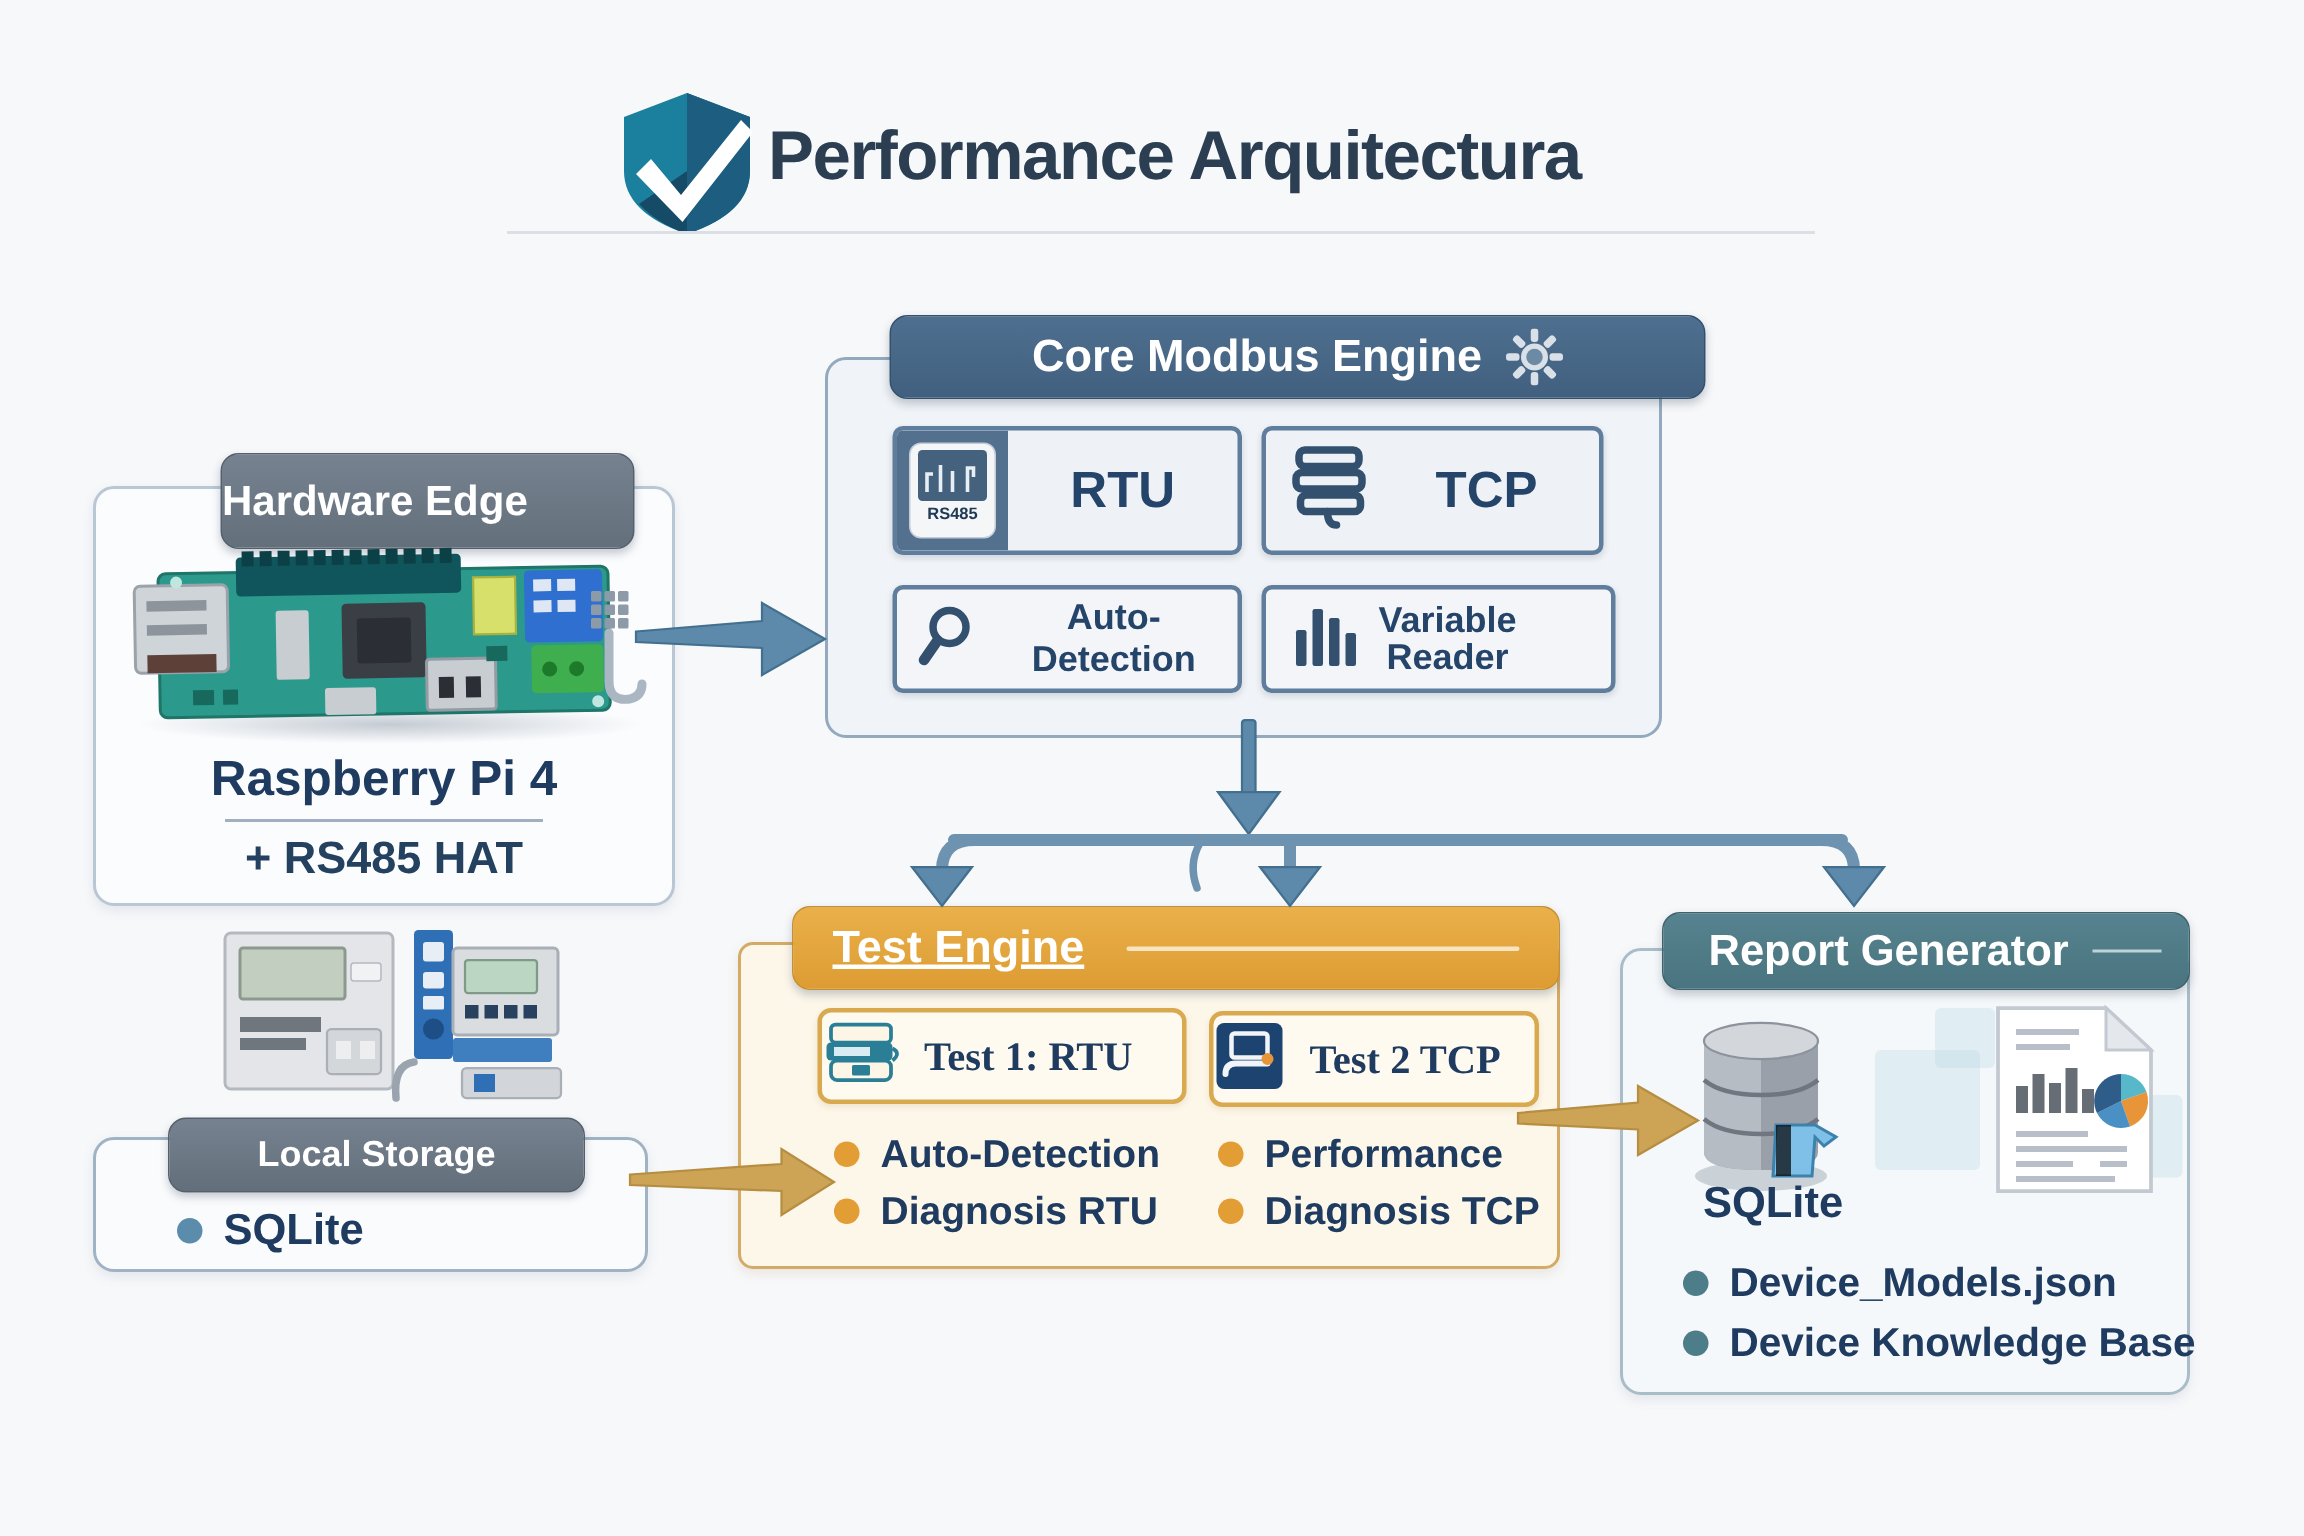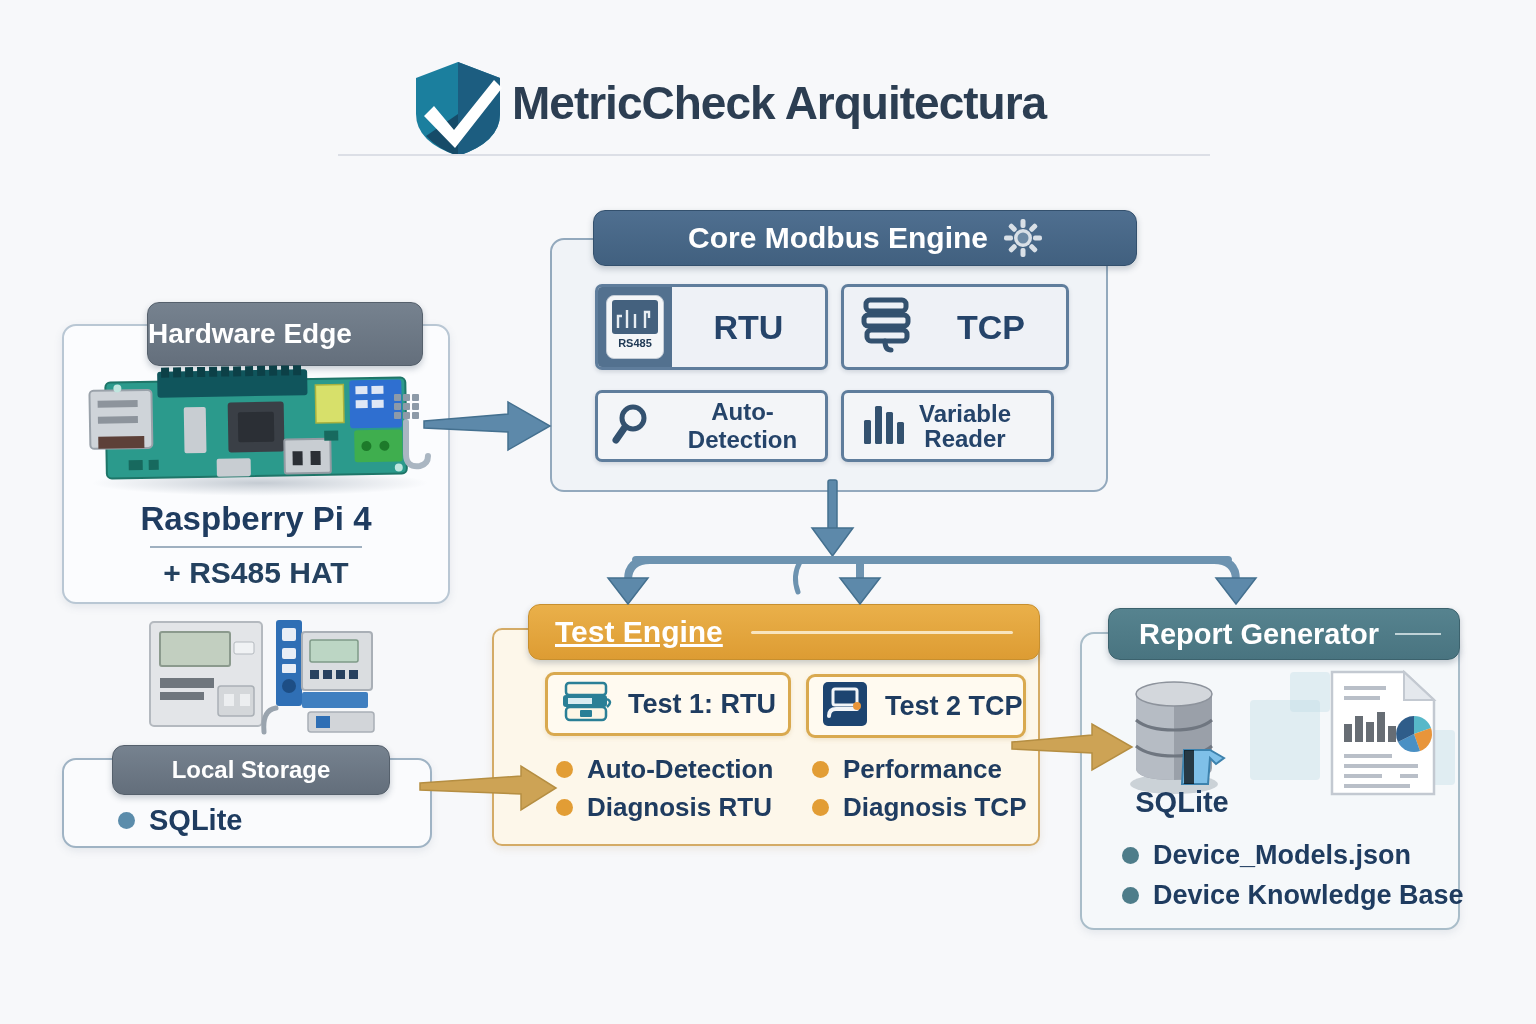--- a/index.html
+++ b/index.html
@@ -61,21 +61,21 @@
   .ls-header{left:112px;top:745px;width:278px;height:50px;justify-content:center;background:linear-gradient(180deg,#76828f,#636e7b);border:1px solid #55606c;font-size:24px;}
   .ls-bullet{left:118px;top:804px;}
   .ls-bullet .b-text{font-size:29px;}
 
   
   .te-box{left:492px;top:628px;width:548px;height:218px;background:#fdf7ea;border:2px solid #d4ab66;border-radius:10px;box-shadow:0 3px 8px rgba(150,110,40,.12);}
   .te-header{left:528px;top:604px;width:512px;height:56px;background:linear-gradient(180deg,#eab04a,#dd9c33);border:1px solid #c78f2e;font-size:30px;padding-left:26px;text-decoration:underline;}
   .te-header .hline{flex:1;height:3px;margin:0 26px 0 28px;background:rgba(255,250,235,.75);border-radius:2px;}
   .test-card{
     position:absolute;height:64px;border:3px solid #d9a94f;border-radius:9px;background:#fffaf0;
-    display:flex;align-items:center;gap:16px;padding-left:12px;box-shadow:0 2px 4px rgba(160,120,40,.15);
+    display:flex;align-items:center;gap:16px;box-shadow:0 2px 4px rgba(160,120,40,.15);font-family:Liberation Serif, serif;
   }
   .test-card .t-label{font-size:27px;font-weight:bold;color:#1f3c60;white-space:nowrap;}
 
   
   .rg-box{left:1080px;top:632px;width:380px;height:298px;background:#f5f8fa;border:2px solid #a9bdc9;box-shadow:0 3px 8px rgba(90,110,130,.12);}
   .rg-header{left:1108px;top:608px;width:352px;height:52px;background:linear-gradient(180deg,#56838f,#497480);border:1px solid #3c626d;font-size:29px;padding-left:30px;}
   .rg-header .hline{flex:1;height:2px;margin:0 18px 0 16px;background:rgba(240,248,250,.7);}
   .rg-bgshape{position:absolute;background:#bcdbe4;opacity:.38;border-radius:4px;}
   .db-icon{position:absolute;left:1122px;top:668px;width:116px;height:130px;}
   .doc-icon{position:absolute;left:1322px;top:668px;width:118px;height:130px;}
@@ -94,21 +94,21 @@
 
   <div class="app-header">
     <div class="logo">
       <svg width="100" height="104" viewBox="0 0 100 104">
         <path d="M8 22 L50 6 L92 22 V58 Q92 86 50 100 Q8 86 8 58 Z" fill="#1b7f9e"></path>
         <path d="M50 6 L92 22 V58 Q92 86 50 100 L50 60 Z" fill="#1c5d80"></path>
         <path d="M50 100 Q30 93 18 80 L50 58 Z" fill="#164b68"></path>
         <path d="M26 50 L46 74 L86 24 L94 32 L47 92 L16 60 Z" fill="#ffffff"></path>
       </svg>
     </div>
-    <div class="page-title">MetricCheck Arquitectura</div>
+    <div class="page-title">Performance Arquitectura</div>
     <div class="title-divider"></div>
   </div>
 
   <div class="panel core-box"></div>
   <div class="pill core-header">
     <span>Core Modbus Engine</span>
     <span style="display:flex;">
       <svg width="38" height="38" viewBox="0 0 38 38">
         <g fill="#d9e0e7">
           <circle cx="19" cy="19" r="9"></circle>
@@ -164,21 +164,21 @@
   <div class="module" style="left:595px;top:390px;width:233px;height:72px;background:#f3f5f8;">
     <span class="mod-icon">
       <svg width="48" height="48" viewBox="0 0 48 48">
         <circle cx="21" cy="18" r="11" fill="none" stroke="#33516f" stroke-width="5"></circle>
         <line x1="13" y1="27" x2="4" y2="40" stroke="#33516f" stroke-width="7" stroke-linecap="round"></line>
       </svg>
     </span>
     <div class="mod-label" style="font-size:24px;">Auto-Detection</div>
   </div>
 
-  <div class="module" style="left:841px;top:390px;width:213px;height:72px;background:#f3f5f8;">
+  <div class="module" style="left:841px;top:390px;width:236px;height:72px;background:#f3f5f8;">
     <span class="mod-icon">
       <svg width="52" height="52" viewBox="0 0 52 52">
         <g fill="#33516f">
           <rect x="6" y="22" width="7" height="24" rx="1.5"></rect>
           <rect x="17" y="8" width="7" height="38" rx="1.5"></rect>
           <rect x="28" y="14" width="7" height="32" rx="1.5"></rect>
           <rect x="39" y="24" width="7" height="22" rx="1.5"></rect>
         </g>
       </svg>
     </span>

